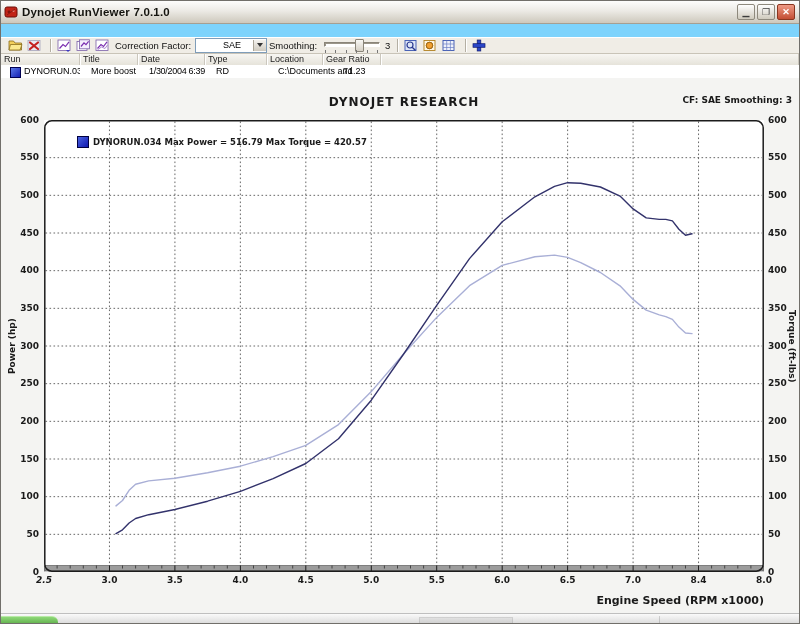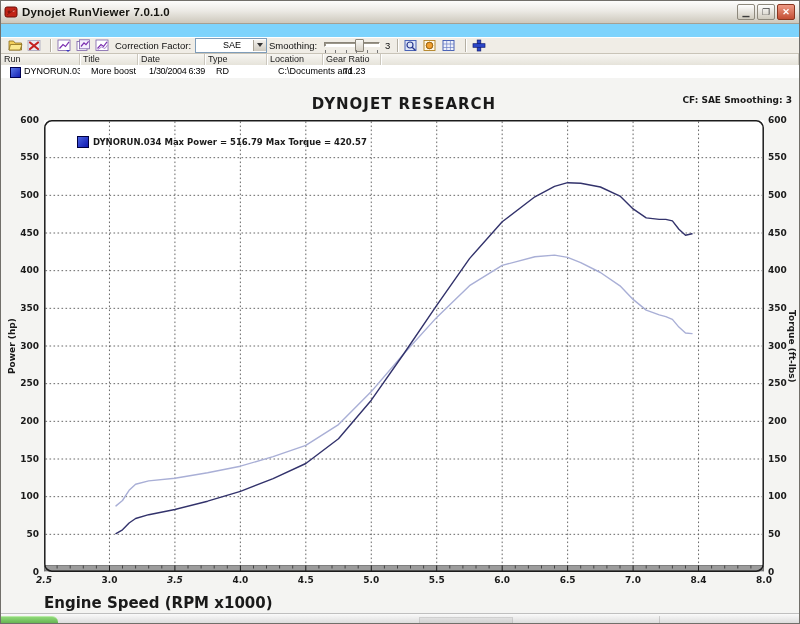--- a/index.html
+++ b/index.html
@@ -51,31 +51,31 @@
     font-size:9px;color:#000;line-height:13px;}
   .rc{box-sizing:border-box;padding-left:11px;white-space:nowrap;overflow:hidden;}
   .rc.loc{overflow:visible;}
   .run-sq{width:9px;height:9px;margin:2px 3px 0 2px;flex:none;
     background:linear-gradient(135deg,#5a79e8,#1420b4);border:1px solid #000050;}
   .listpad{position:absolute;left:0;top:77px;width:100%;height:8px;background:#fff;}
   
   .chart{position:absolute;left:0;top:77px;width:100%;height:535px;background:#f4f4f2;
     font-family:"DejaVu Sans",sans-serif;color:#1a1a1a;}
   .ch-title{position:absolute;left:43px;top:17px;width:720px;text-align:center;
-    font-size:15px;font-weight:bold;letter-spacing:1px;}
+    font-size:12px;font-weight:bold;letter-spacing:1px;}
   .ch-cf{position:absolute;right:7px;top:17px;font-size:9px;font-weight:bold;}
   #plot-svg{position:absolute;left:43px;top:42px;width:720px;height:452px;background:#fff;}
   .yticks{position:absolute;top:42px;width:38px;height:452px;}
   .yticks.l{left:0;} .yticks.r{left:765px;}
   .ytick{position:absolute;width:38px;font-size:9px;font-weight:bold;line-height:11px;}
   .yticks.l .ytick{text-align:right;padding-right:0;}
   .yticks.r .ytick{text-align:left;width:34px;}
   .xticks{position:absolute;left:0;top:497px;width:100%;height:11px;}
   .xtick{position:absolute;width:26px;text-align:center;font-size:9px;font-weight:bold;}
-  .xlab{position:absolute;left:43px;top:516px;width:720px;text-align:left;font-size:15px;font-weight:bold;}
+  .xlab{position:absolute;left:43px;top:516px;width:720px;text-align:right;font-size:11px;font-weight:bold;}
   .ylab{position:absolute;top:42px;height:452px;font-size:9px;font-weight:bold;text-align:center;}
   .ylab.l{left:6px;writing-mode:vertical-rl;transform:rotate(180deg);}
   .ylab.r{left:786px;writing-mode:vertical-rl;}
   .legend{position:absolute;left:76px;top:58px;display:flex;align-items:center;font-size:8.5px;font-weight:bold;}
   .lg-sq{width:10px;height:10px;margin-right:4px;background:linear-gradient(135deg,#4a63e0,#1018b0);
     border:1px solid #000040;flex:none;}
   
   .taskbar{position:absolute;left:0;top:612px;width:100%;height:12px;
     background:linear-gradient(180deg,#fafafa,#d3d3d3);border-top:1px solid #bfbfbf;}
   .start{position:absolute;left:0;top:2px;width:57px;height:10px;border-radius:0 6px 0 0;
@@ -240,21 +240,21 @@
         <div class="ytick" style="top: 182.833px; left: 2px;">350</div>
         <div class="ytick" style="top: 145.167px; left: 2px;">400</div>
         <div class="ytick" style="top: 107.5px; left: 2px;">450</div>
         <div class="ytick" style="top: 69.8333px; left: 2px;">500</div>
         <div class="ytick" style="top: 32.1667px; left: 2px;">550</div>
         <div class="ytick" style="top: -5.5px; left: 2px;">600</div>
       </div>
     <div class="xticks" id="xt">
         <div class="xtick" style="left: 30px; font-style: italic;">2.5</div>
         <div class="xtick" style="left: 95.4545px;">3.0</div>
-        <div class="xtick" style="left: 160.909px; font-style: italic;">3.5</div>
+        <div class="xtick" style="left: 160.909px;">3.5</div>
         <div class="xtick" style="left: 226.364px;">4.0</div>
         <div class="xtick" style="left: 291.818px;">4.5</div>
         <div class="xtick" style="left: 357.273px;">5.0</div>
         <div class="xtick" style="left: 422.727px;">5.5</div>
         <div class="xtick" style="left: 488.182px;">6.0</div>
         <div class="xtick" style="left: 553.636px;">6.5</div>
         <div class="xtick" style="left: 619.091px;">7.0</div>
         <div class="xtick" style="left: 684.545px;">8.4</div>
         <div class="xtick" style="left: 750px;">8.0</div>
       </div>

